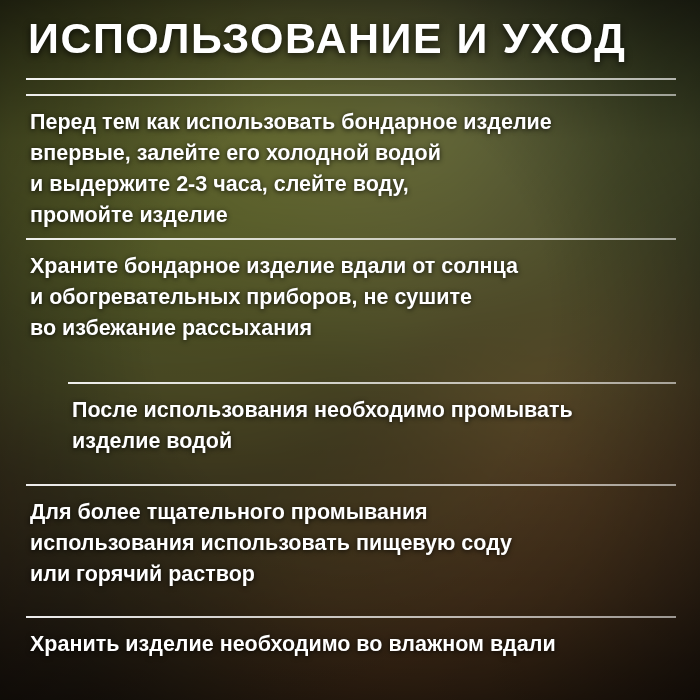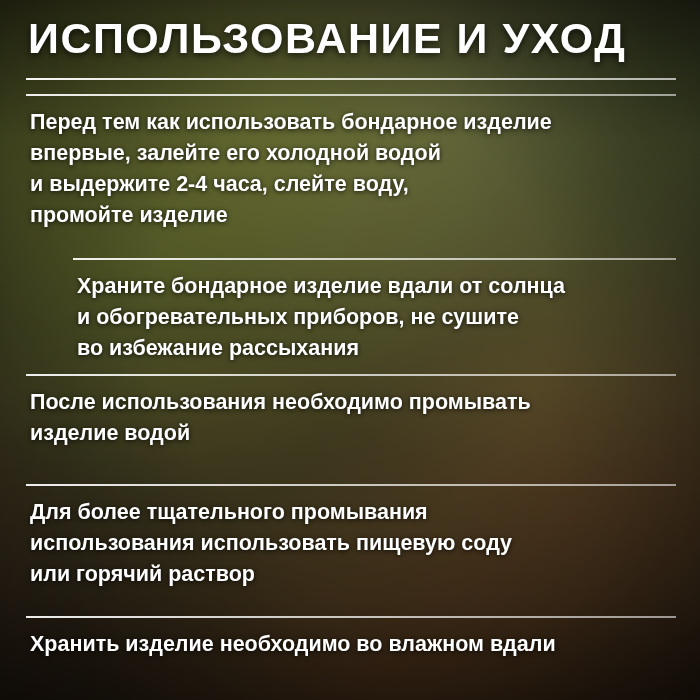--- a/index.html
+++ b/index.html
@@ -113,22 +113,22 @@
     padding-left: 4px;
     font-size: 21.5px;
     line-height: 31px;
     font-weight: 600;
     color: #ffffff;
     text-shadow: 0 1px 5px rgba(0,0,0,0.8);
     white-space: pre-line;
   }
 
   .i0 { top: 0px; }
-  .i1 { top: 164px; margin-left: 47px; }
-  .i2 { top: 280px; }
+  .i1 { top: 144px; }
+  .i2 { top: 288px; margin-left: 42px; }
   .i3 { top: 390px; }
   .i4 { top: 522px; }
 </style>
 </head>
 <body>
 
 <div class="page">
   <div class="bg"></div>
   <div class="bg-dark"></div>
   <div class="vignette"></div>
@@ -137,21 +137,21 @@
 
     <div class="title">ИСПОЛЬЗОВАНИЕ И УХОД</div>
     <div class="title-rule"></div>
 
     <div class="items">
 
       <div class="item i0">
         <div class="item-rule"></div>
         <p class="item-text">Перед тем как использовать бондарное изделие
 впервые, залейте его холодной водой
-и выдержите 2-4 часа, слейте воду,
+и выдержите 2-3 часа, слейте воду,
 промойте изделие</p>
       </div>
 
       <div class="item i1">
         <div class="item-rule"></div>
         <p class="item-text">Храните бондарное изделие вдали от солнца
 и обогревательных приборов, не сушите
 во избежание рассыхания</p>
       </div>
 

